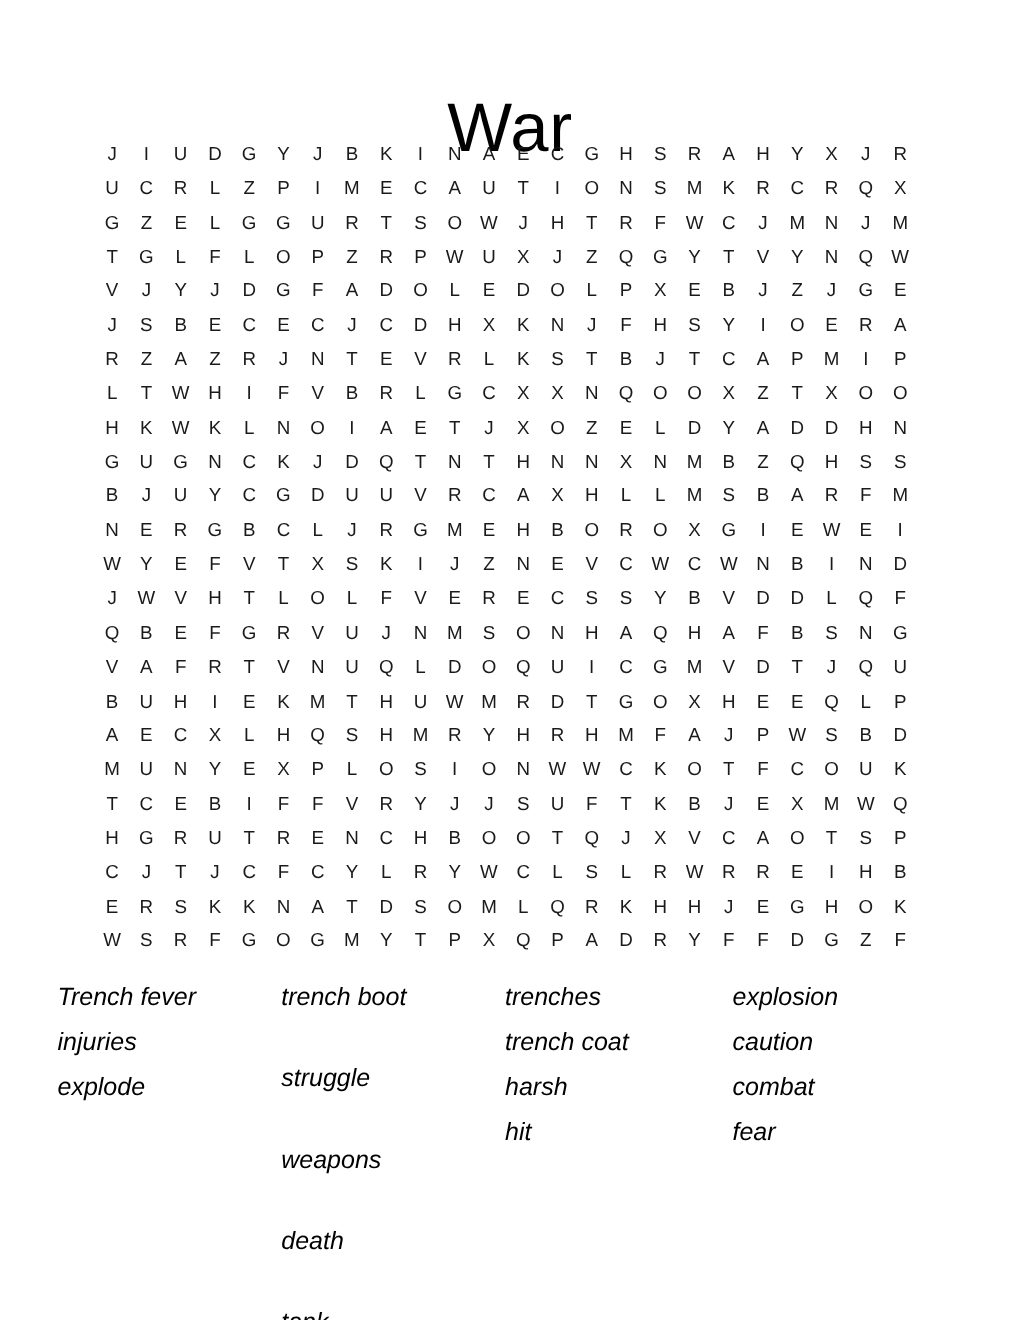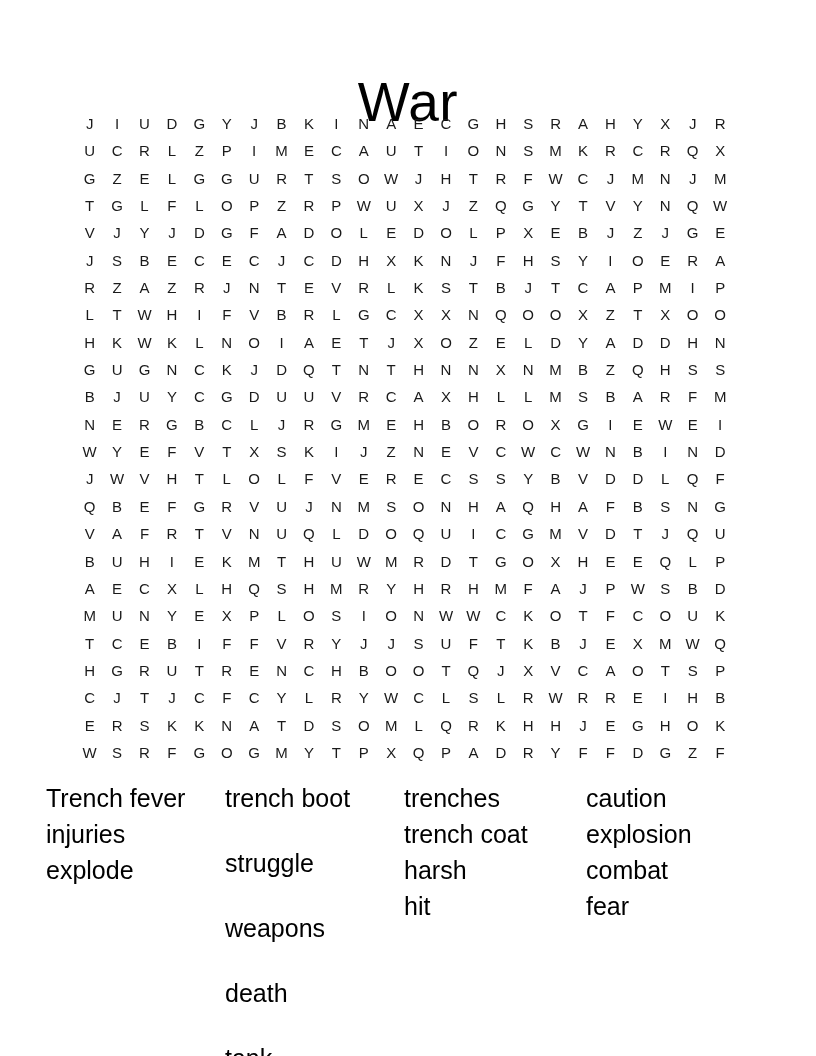--- a/index.html
+++ b/index.html
@@ -71,26 +71,27 @@
   .word-col {
     display: flex;
     flex-direction: column;
   }
   .word-col.c1 { width: 179px; }
   .word-col.c2 { width: 179px; gap: 29px; }
   .word-col.c3 { width: 182px; }
   .word-col.c4 { width: 184px; }
   .word-item {
     font-family: "Liberation Sans", sans-serif;
-    font-size: 25px;
+    font-size: 20px;
     font-weight: 400;
     line-height: 36px;
     height: 36px;
     color: #000000;
     white-space: nowrap;
+    font-style: italic;
   }
 </style>
 </head>
 <body>
 
 <div class="page">
 
   <h1 class="puzzle-title">War</h1>
 
   <div class="grid-wrap">
@@ -737,20 +738,20 @@
         <div class="word-item">death</div>
         <div class="word-item">tank</div>
       </div>
     <div class="word-col c3">
         <div class="word-item">trenches</div>
         <div class="word-item">trench coat</div>
         <div class="word-item">harsh</div>
         <div class="word-item">hit</div>
       </div>
     <div class="word-col c4">
+        <div class="word-item">explosion</div>
         <div class="word-item">caution</div>
-        <div class="word-item">explosion</div>
         <div class="word-item">combat</div>
         <div class="word-item">fear</div>
       </div>
   </div>
 
 </div>
 
 </body></html>

